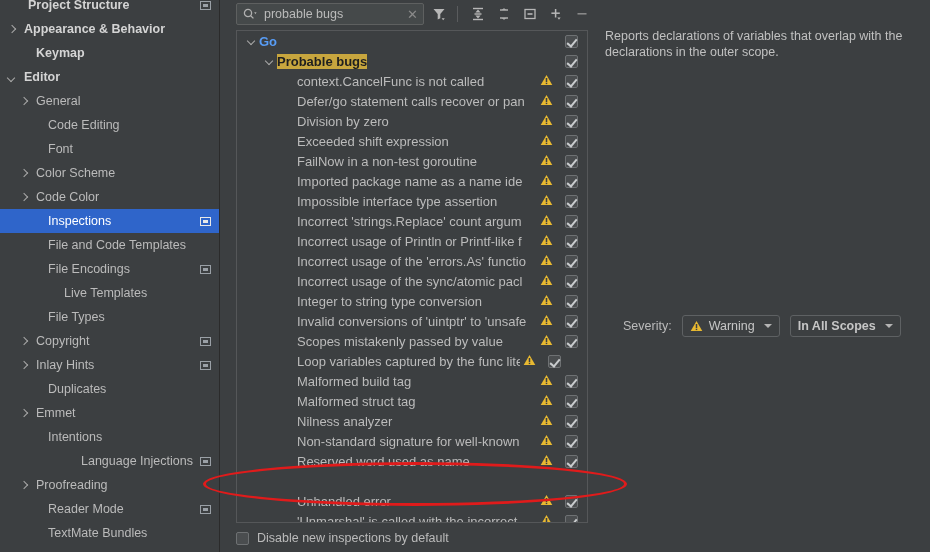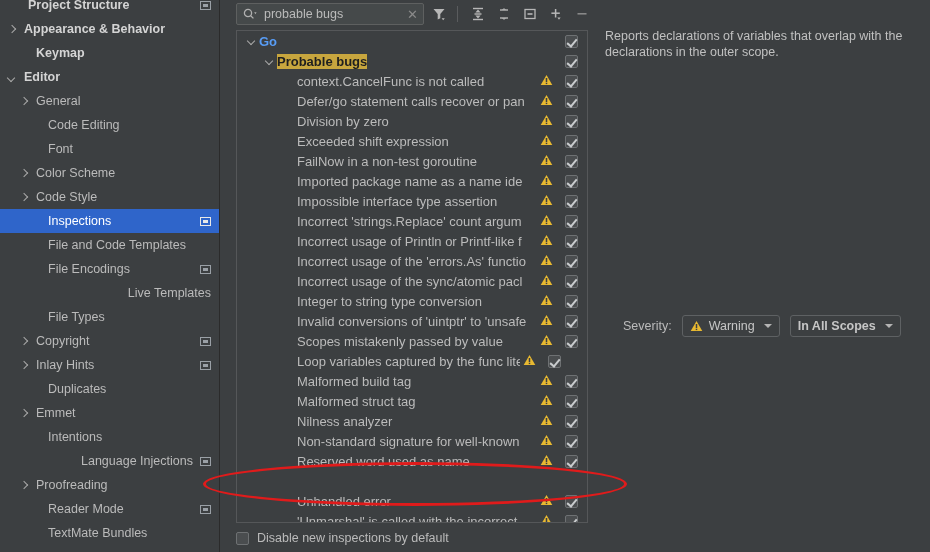--- a/index.html
+++ b/index.html
@@ -298,21 +298,21 @@
       <div class="nav-item" style="position: absolute; left: 0px; right: 0px; top: 161px;">
         <span style="width: 18px; flex: 0 0 18px;"></span>
         <span class="nav-arrow right"></span>
         <span style="width: 6px; flex: 0 0 6px;"></span>
         <span class="nav-label">Color Scheme</span>
       </div>
       <div class="nav-item" style="position: absolute; left: 0px; right: 0px; top: 185px;">
         <span style="width: 18px; flex: 0 0 18px;"></span>
         <span class="nav-arrow right"></span>
         <span style="width: 6px; flex: 0 0 6px;"></span>
-        <span class="nav-label">Code Style</span>
+        <span class="nav-label">Code Color</span>
       </div>
       <div class="nav-item selected" style="position: absolute; left: 0px; right: 0px; top: 209px;">
         <span style="width: 30px; flex: 0 0 30px;"></span>
         <span class="nav-arrow "></span>
         <span style="width: 6px; flex: 0 0 6px;"></span>
         <span class="nav-label">Inspections</span>
         <span class="mod-badge"></span>
       </div>
       <div class="nav-item" style="position: absolute; left: 0px; right: 0px; top: 233px;">
         <span style="width: 30px; flex: 0 0 30px;"></span>
@@ -320,21 +320,21 @@
         <span style="width: 6px; flex: 0 0 6px;"></span>
         <span class="nav-label">File and Code Templates</span>
       </div>
       <div class="nav-item" style="position: absolute; left: 0px; right: 0px; top: 257px;">
         <span style="width: 30px; flex: 0 0 30px;"></span>
         <span class="nav-arrow "></span>
         <span style="width: 6px; flex: 0 0 6px;"></span>
         <span class="nav-label">File Encodings</span>
         <span class="mod-badge"></span>
       </div>
-      <div class="nav-item" style="position: absolute; left: 16px; right: 0px; top: 281px; text-align: right;">
+      <div class="nav-item" style="position: absolute; left: 16px; right: 0px; top: 281px;">
         <span style="width: 30px; flex: 0 0 30px;"></span>
         <span class="nav-arrow "></span>
         <span style="width: 6px; flex: 0 0 6px;"></span>
         <span class="nav-label">Live Templates</span>
       </div>
       <div class="nav-item" style="position: absolute; left: 0px; right: 0px; top: 305px;">
         <span style="width: 30px; flex: 0 0 30px;"></span>
         <span class="nav-arrow "></span>
         <span style="width: 6px; flex: 0 0 6px;"></span>
         <span class="nav-label">File Types</span>

